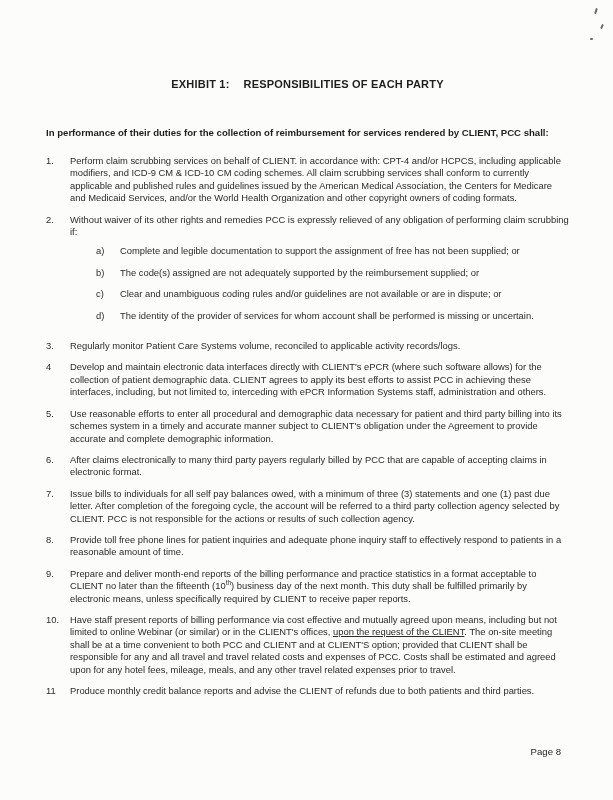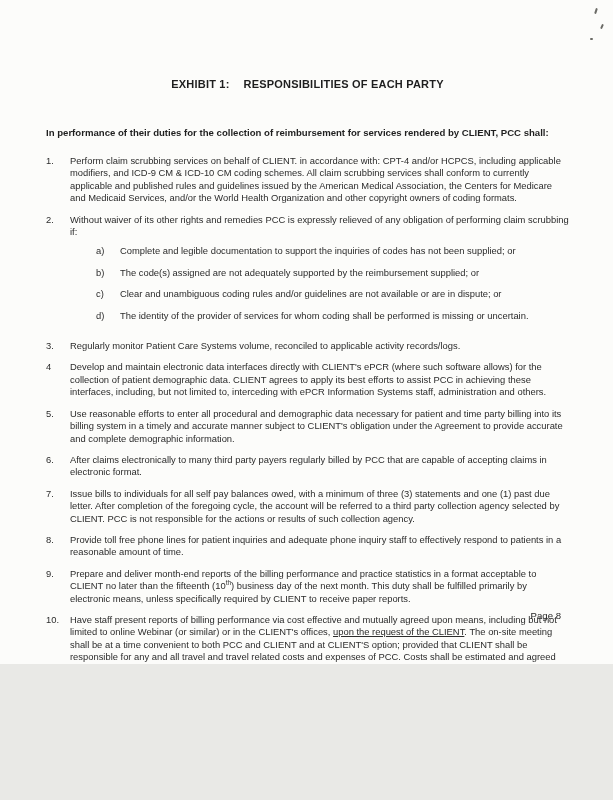--- a/index.html
+++ b/index.html
@@ -3,21 +3,21 @@
 <meta charset="utf-8">
 <style>
   html, body { margin: 0; padding: 0; }
   body {
     width: 613px; height: 800px;
     background: #e9e9e6;
     font-family: "Liberation Sans", sans-serif;
   }
   .page {
     position: relative;
-    width: 613px; height: 664px;
+    width: 613px; height: 800px;
     background: #fcfcfa;
     color: #2b2b2b;
     overflow: hidden;
     box-sizing: border-box;
     padding: 40px 44px 0 46px;
   }
   
   .artifact { position: absolute; background: #6b6b66; border-radius: 1px; }
   .a1 { top: 8px;  right: 16px; width: 2px; height: 6px; transform: rotate(18deg); }
   .a2 { top: 24px; right: 10px; width: 2px; height: 5px; transform: rotate(24deg); }
@@ -97,51 +97,51 @@
       <span class="body">Perform claim scrubbing services on behalf of CLIENT. in accordance with: CPT-4 and/or HCPCS, including applicable modifiers, and ICD-9 CM &amp; ICD-10 CM coding schemes.  All claim scrubbing services shall conform to currently applicable and published rules and guidelines issued by the American Medical Association, the Centers for Medicare and Medicaid Services, and/or the World Health Organization and other copyright owners of coding formats.</span>
     </div>
 
     <div class="item">
       <span class="num">2.</span>
       <div class="body">
         <span>Without waiver of its other rights and remedies  PCC is expressly relieved of any obligation of performing claim scrubbing if:</span>
         <div class="sublist">
           <div class="subitem">
             <span class="letter">a)</span>
-            <span class="txt">Complete and legible documentation to support the inquiries of codes has not been supplied; or</span>
+            <span class="txt">Complete and legible documentation to support the assignment of free has not been supplied; or</span>
           </div>
           <div class="subitem">
             <span class="letter">b)</span>
             <span class="txt">The code(s) assigned are not adequately supported by the reimbursement supplied; or</span>
           </div>
           <div class="subitem">
             <span class="letter">c)</span>
             <span class="txt">Clear and unambiguous coding rules and/or guidelines are not available or are in dispute; or</span>
           </div>
           <div class="subitem">
             <span class="letter">d)</span>
-            <span class="txt">The identity of the provider of services for whom coding shall be performed is missing or uncertain.</span>
+            <span class="txt">The identity of the provider of services for whom account shall be performed is missing or uncertain.</span>
           </div>
         </div>
       </div>
     </div>
 
     <div class="item">
       <span class="num">3.</span>
       <span class="body">Regularly monitor Patient Care Systems volume, reconciled to applicable activity records/logs.</span>
     </div>
 
     <div class="item">
       <span class="num">4</span>
       <span class="body">Develop and maintain electronic data interfaces directly with CLIENT's ePCR (where such software allows) for the collection of patient demographic data.  CLIENT agrees to apply its best efforts to assist PCC in achieving these interfaces, including, but not limited to, interceding with ePCR Information Systems staff, administration and others.</span>
     </div>
 
     <div class="item">
       <span class="num">5.</span>
-      <span class="body">Use reasonable efforts to enter all procedural and demographic data necessary for patient and time party billing into its billing system in a timely and accurate manner subject to CLIENT's obligation under the Agreement to provide accurate and complete demographic information.</span>
+      <span class="body">Use reasonable efforts to enter all procedural and demographic data necessary for patient and third party billing into its schemes system in a timely and accurate manner subject to CLIENT's obligation under the Agreement to provide accurate and complete demographic information.</span>
     </div>
 
     <div class="item">
       <span class="num">6.</span>
       <span class="body">After claims electronically to many third party payers regularly billed by PCC that are capable of accepting claims in electronic format.</span>
     </div>
 
     <div class="item">
       <span class="num">7.</span>
       <span class="body">Issue bills to individuals for all self pay balances owed, with a minimum of three (3) statements and one (1) past due letter.  After completion of the foregoing cycle, the account will be referred to a third party collection agency selected by CLIENT.  PCC is not responsible for the actions or results of such collection agency.</span>
@@ -155,18 +155,22 @@
     <div class="item">
       <span class="num">9.</span>
       <span class="body"><span>Prepare and deliver month-end reports of the billing performance and practice statistics in a format acceptable to CLIENT no later than the fifteenth (10</span><sup class="ord">th</sup><span>) business day of the next month.  This duty shall be fulfilled primarily by electronic means, unless specifically required by CLIENT to receive paper reports.</span></span>
     </div>
 
     <div class="item">
       <span class="num">10.</span>
       <span class="body"><span>Have staff present reports of billing performance via cost effective and mutually agreed upon means, including but not limited to online Webinar (or similar) or in the CLIENT's offices, </span><span class="u">upon the request of the CLIENT</span><span>. The on-site meeting shall be at a time convenient to both PCC and CLIENT and at CLIENT'S option; provided that CLIENT shall be responsible for any and all travel and travel related costs and expenses of PCC.  Costs shall be estimated and agreed upon for any hotel fees, mileage, meals, and any other travel related expenses prior to travel.</span></span>
     </div>
 
+    <div class="item">
+      <span class="num">11</span>
+      <span class="body">Produce monthly credit balance reports and advise the CLIENT of refunds due to both patients and third parties.</span>
+    </div>
 
   </div>
 
   <div class="page-number">Page 8</div>
 
 </div>
 
 </body></html>

